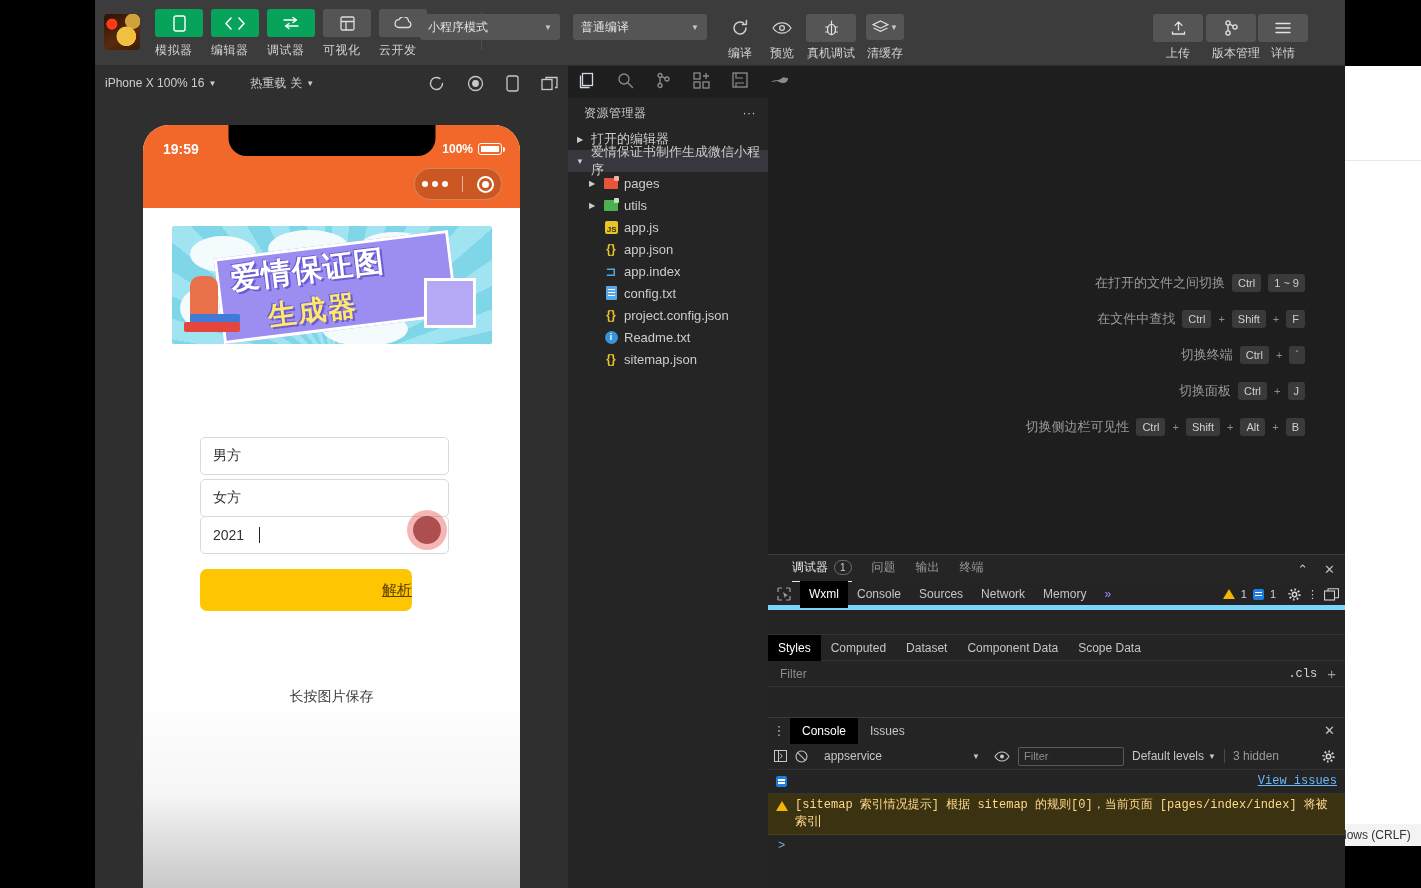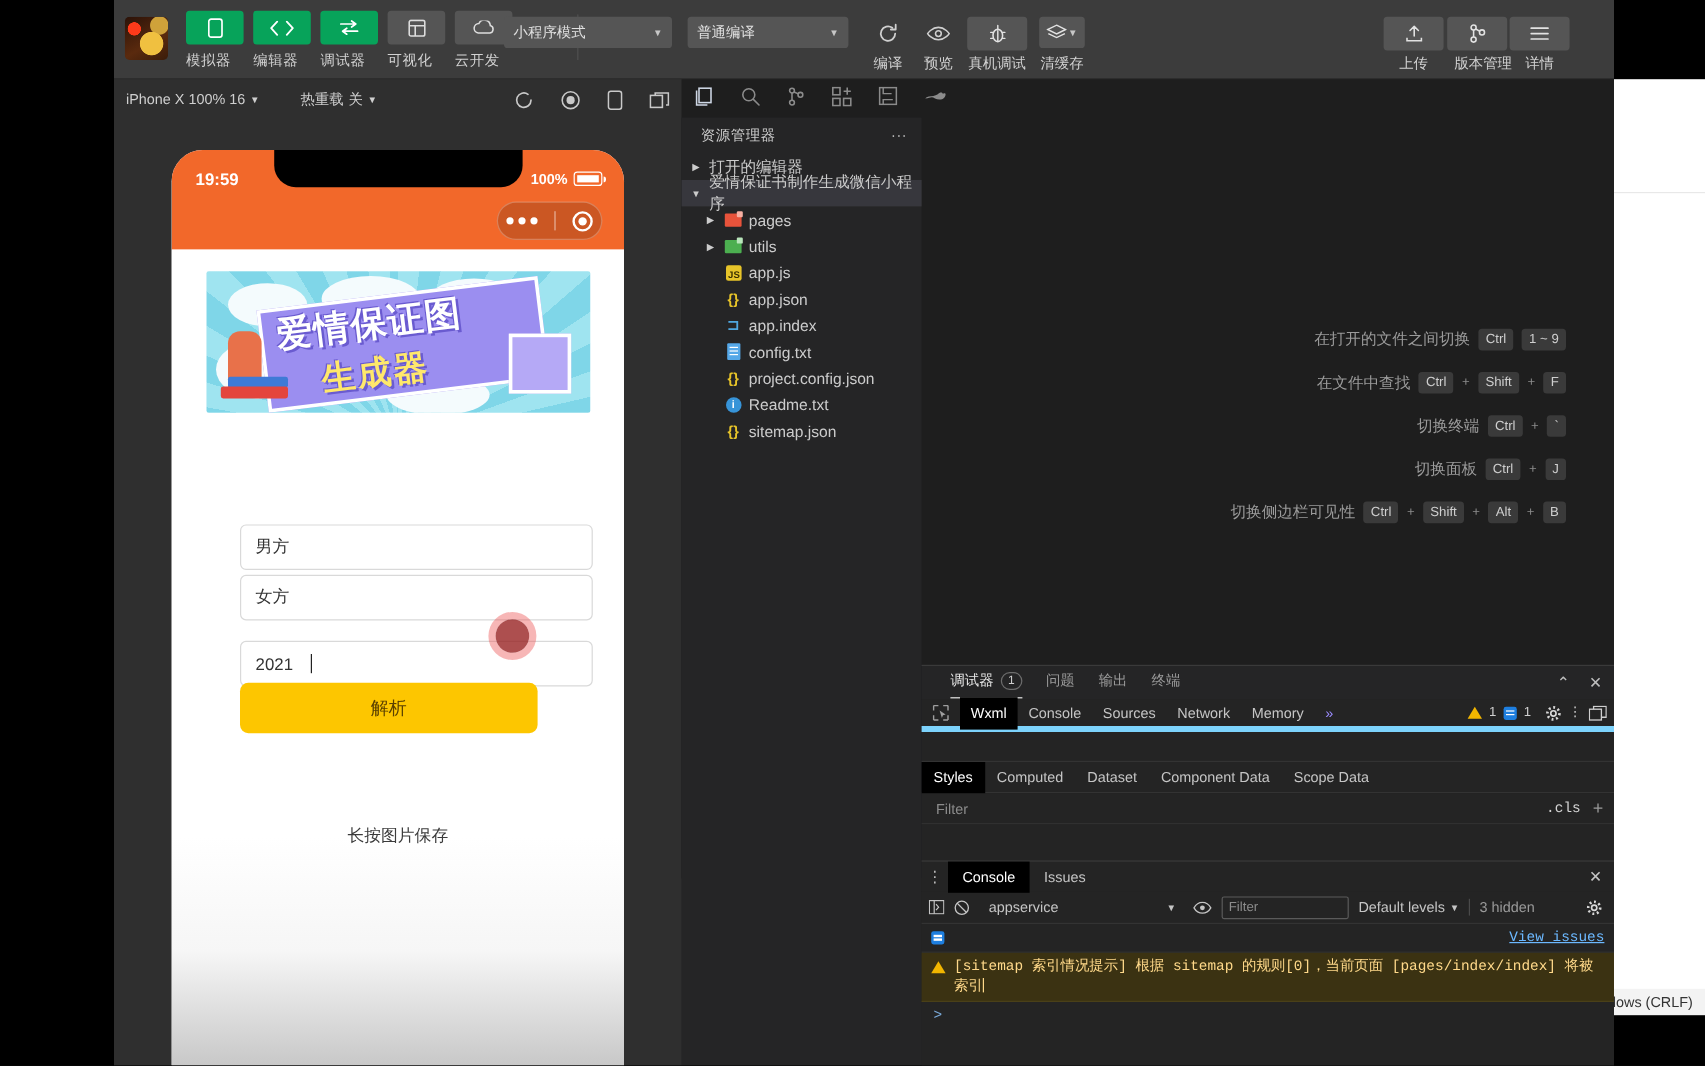--- a/index.html
+++ b/index.html
@@ -88,27 +88,27 @@
      color:#ffffff; letter-spacing:1px; text-shadow:2px 2px 0 #6a5bd0, -1px -1px 0 #6a5bd0; white-space:nowrap;
      font-family:"DejaVu Sans","Liberation Sans",sans-serif;}
   .banner .t2 { position:absolute; left:96px; top:66px; transform:rotate(-7deg); font-size:28px; font-weight:bold;
      color:#ffe86b; letter-spacing:2px; text-shadow:2px 2px 0 #6a5bd0, -1px -1px 0 #6a5bd0; white-space:nowrap;
      font-family:"DejaVu Sans","Liberation Sans",sans-serif;}
   .banner .person { position:absolute; left:18px; top:50px; width:28px; height:52px; background:#e8714a; border-radius:10px 10px 4px 4px; }
   .banner .book { position:absolute; left:12px; top:96px; width:56px; height:10px; background:#e4453c; border-radius:2px; }
   .banner .book2 { position:absolute; left:18px; top:88px; width:50px; height:9px; background:#3f7ad6; border-radius:2px; }
   .banner .box { position:absolute; right:16px; top:52px; width:52px; height:50px; background:#b5a9f6; border:3px solid #fff; }
 
-  .field { position:absolute; left:57px; width:294px; height:38px; background:#fff; border:1px solid #d9d9d9;
+  .field { position:absolute; left:57px; width:249px; height:38px; background:#fff; border:1px solid #d9d9d9;
            border-radius:5px; color:#333; font-size:14px; display:flex; align-items:center; padding-left:12px; }
-  .f1 { top:229px; } .f2 { top:271px; } .f3 { top:326px;gap:14px; }
+  .f1 { top:229px; } .f2 { top:271px; } .f3 { top:308px;gap:14px; }
   .caret-bar { display:inline-block; width:1px; height:16px; background:#222; margin-left:1px; }
 
-  .parse-btn { position:absolute; left:57px; top:361px; width:248px; height:42px; background:#fdc600;
-       border-radius:7px; color:#5a4000; font-size:15px; display:flex; align-items:center; justify-content:center; }
+  .parse-btn { position:absolute; left:57px; top:361px; width:212px; height:42px; background:#fdc600;
+       border-radius:7px; color:#5a4000; font-size:15px; display:flex; align-items:center; justify-content:flex-end;text-decoration:underline; }
 
   .watermark { position:absolute; left:32px; top:412px; width:315px; height:58px; display:flex; align-items:center; }
   .wm-badge { width:56px; height:52px; background:#4a46e8; clip-path:polygon(0 0,100% 0,100% 52%,50% 100%,0 52%);
               display:flex; align-items:flex-start; justify-content:center; }
   .wm-badge .v { width:30px; height:22px; margin-top:12px;
       background:linear-gradient(#fff,#fff); clip-path:polygon(0 0,18% 0,50% 58%,82% 0,100% 0,50% 92%); }
   .wm-text { font-size:34px; font-weight:bold; color:#3b36e0; -webkit-text-stroke:1px #ffffff;
       letter-spacing:1px; margin-left:6px; font-family:"DejaVu Sans","Liberation Sans",sans-serif; }
   .longpress { position:absolute; left:0; right:0; top:480px; text-align:center; color:#3b3b3b; font-size:14px; }
 

